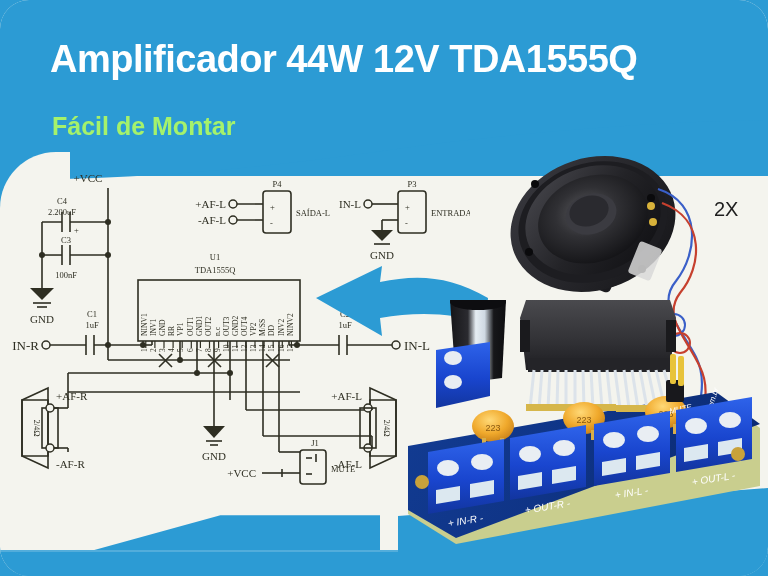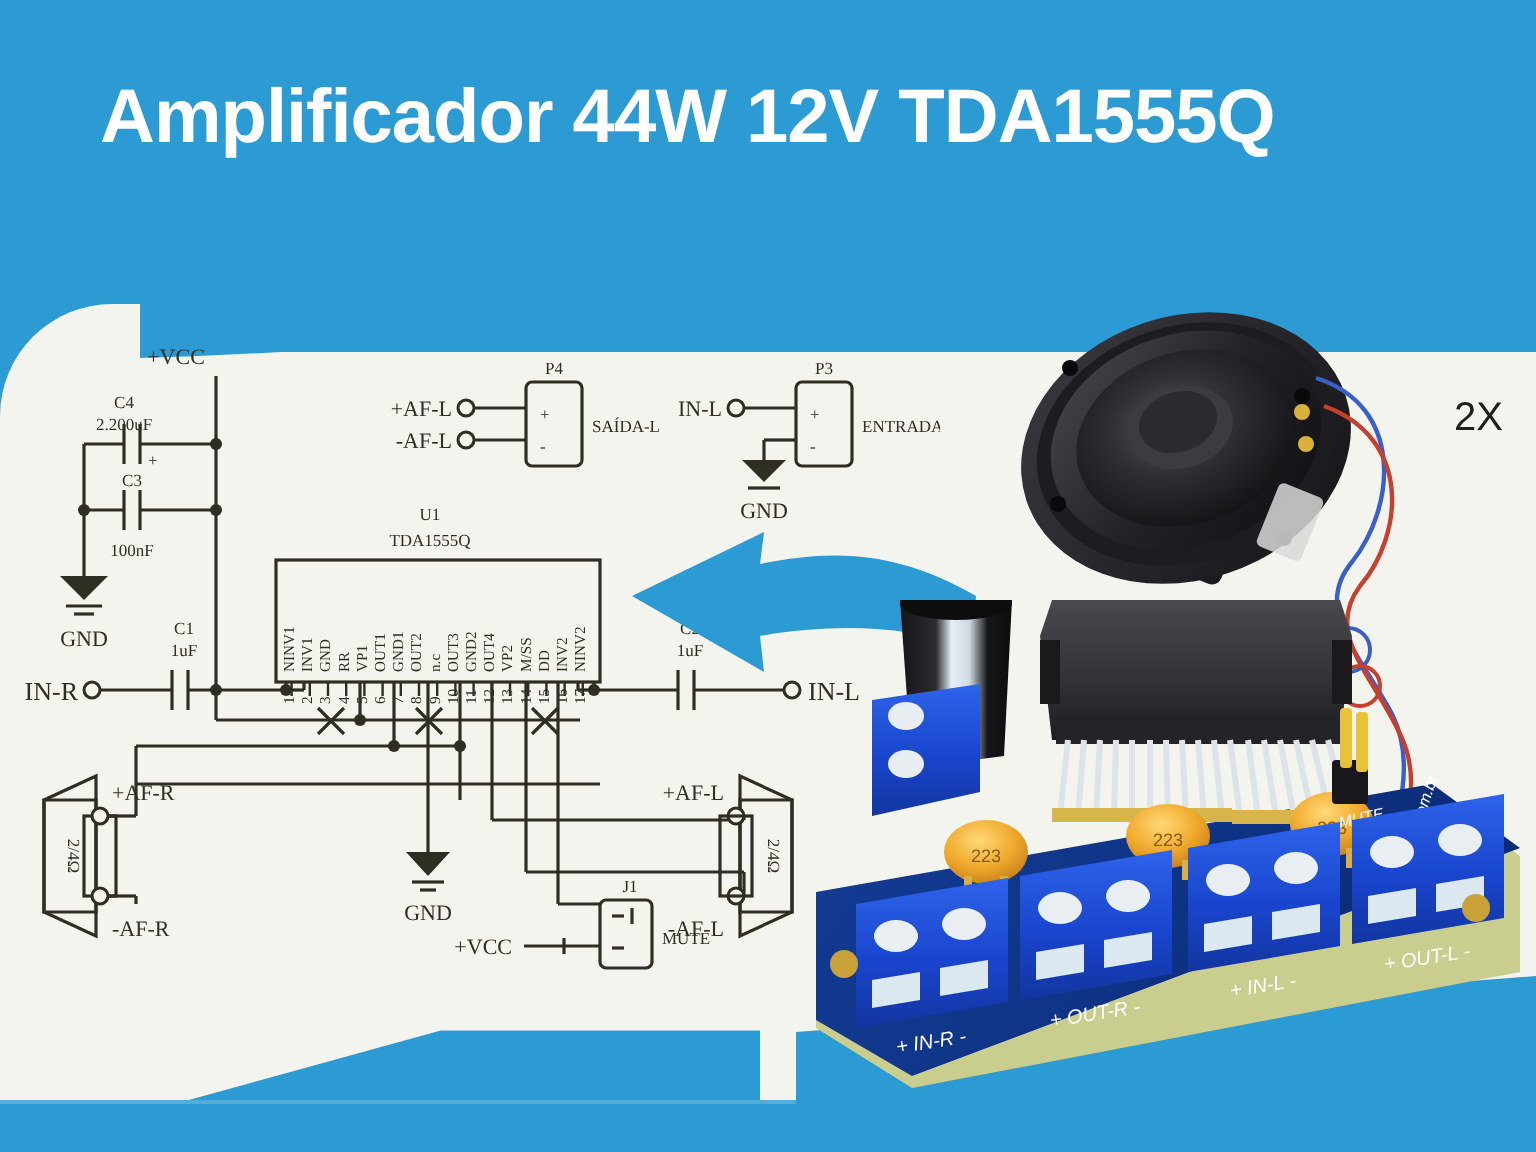--- a/index.html
+++ b/index.html
@@ -2,21 +2,21 @@
 <html lang="pt-BR"><head>
 <meta charset="utf-8">
 <title>Amplificador 44W 12V TDA1555Q</title>
 <style>
   html,body{margin:0;padding:0;}
   body{
     width:768px;height:576px;overflow:hidden;position:relative;
     background:#2C9BD4;
     font-family:"Liberation Sans",sans-serif;
   }
-  #stage{position:absolute;inset:0;width:768px;height:576px;overflow:hidden;}
+  #stage{position:absolute;inset:0;width:768px;height:576px;overflow:hidden;border-radius:29px;}
 
   
   .panel-cream{
     position:absolute;left:0;top:0;width:768px;height:576px;
     background:#F4F4EE;
   }
   .hero{
     position:absolute;left:0;top:0;width:768px;height:176px;
     background:#2C9BD4;
   }
@@ -78,21 +78,21 @@
   .lbl-sans{font-family:"Liberation Sans",sans-serif;font-size:8.5px;}
   .lbl-big{font-size:13px;}
 
   
   #arrow{position:absolute;left:300px;top:262px;width:190px;height:78px;}
 
   
   #spk{position:absolute;left:505px;top:140px;width:185px;height:190px;}
   .twoX{
     position:absolute;left:714px;top:198px;color:#1E1E1E;
-    font-size:20px;font-family:"Liberation Sans",sans-serif;margin-left:13px;
+    font-size:20px;font-family:"Liberation Sans",sans-serif;
   }
 
   
   #pcb{position:absolute;left:398px;top:300px;width:370px;height:260px;}
   .pcb-txt{font-family:"Liberation Sans",sans-serif;fill:#FFFFFF;font-size:8px;font-style:italic;}
 </style>
 </head>
 <body>
 
 <div id="stage">
@@ -109,20 +109,21 @@
 
   <div class="corner-tl"></div>
   <div class="wedge-bl"></div>
   <div class="footer-strip"></div>
 
   <svg style="position:absolute;left:398px;top:470px;width:370px;height:106px;">
     <path d="M0,46 L370,18 L370,106 L0,106 Z" fill="#2C9BD4"></path>
   </svg>
 
   <div class="hero-title">Amplificador 44W 12V TDA1555Q</div>
+  <div class="hero-sub">Fácil de Montar</div>
 
   <svg id="schem" viewBox="0 0 470 340">
 
     <g>
       <text class="lbl" x="88" y="22" text-anchor="middle">+VCC</text>
       <line class="s-line" x1="108" y1="28" x2="108" y2="200"></line>
     </g>
 
     <g>
       <text class="lbl-sm" x="62" y="44" text-anchor="middle">C4</text>

